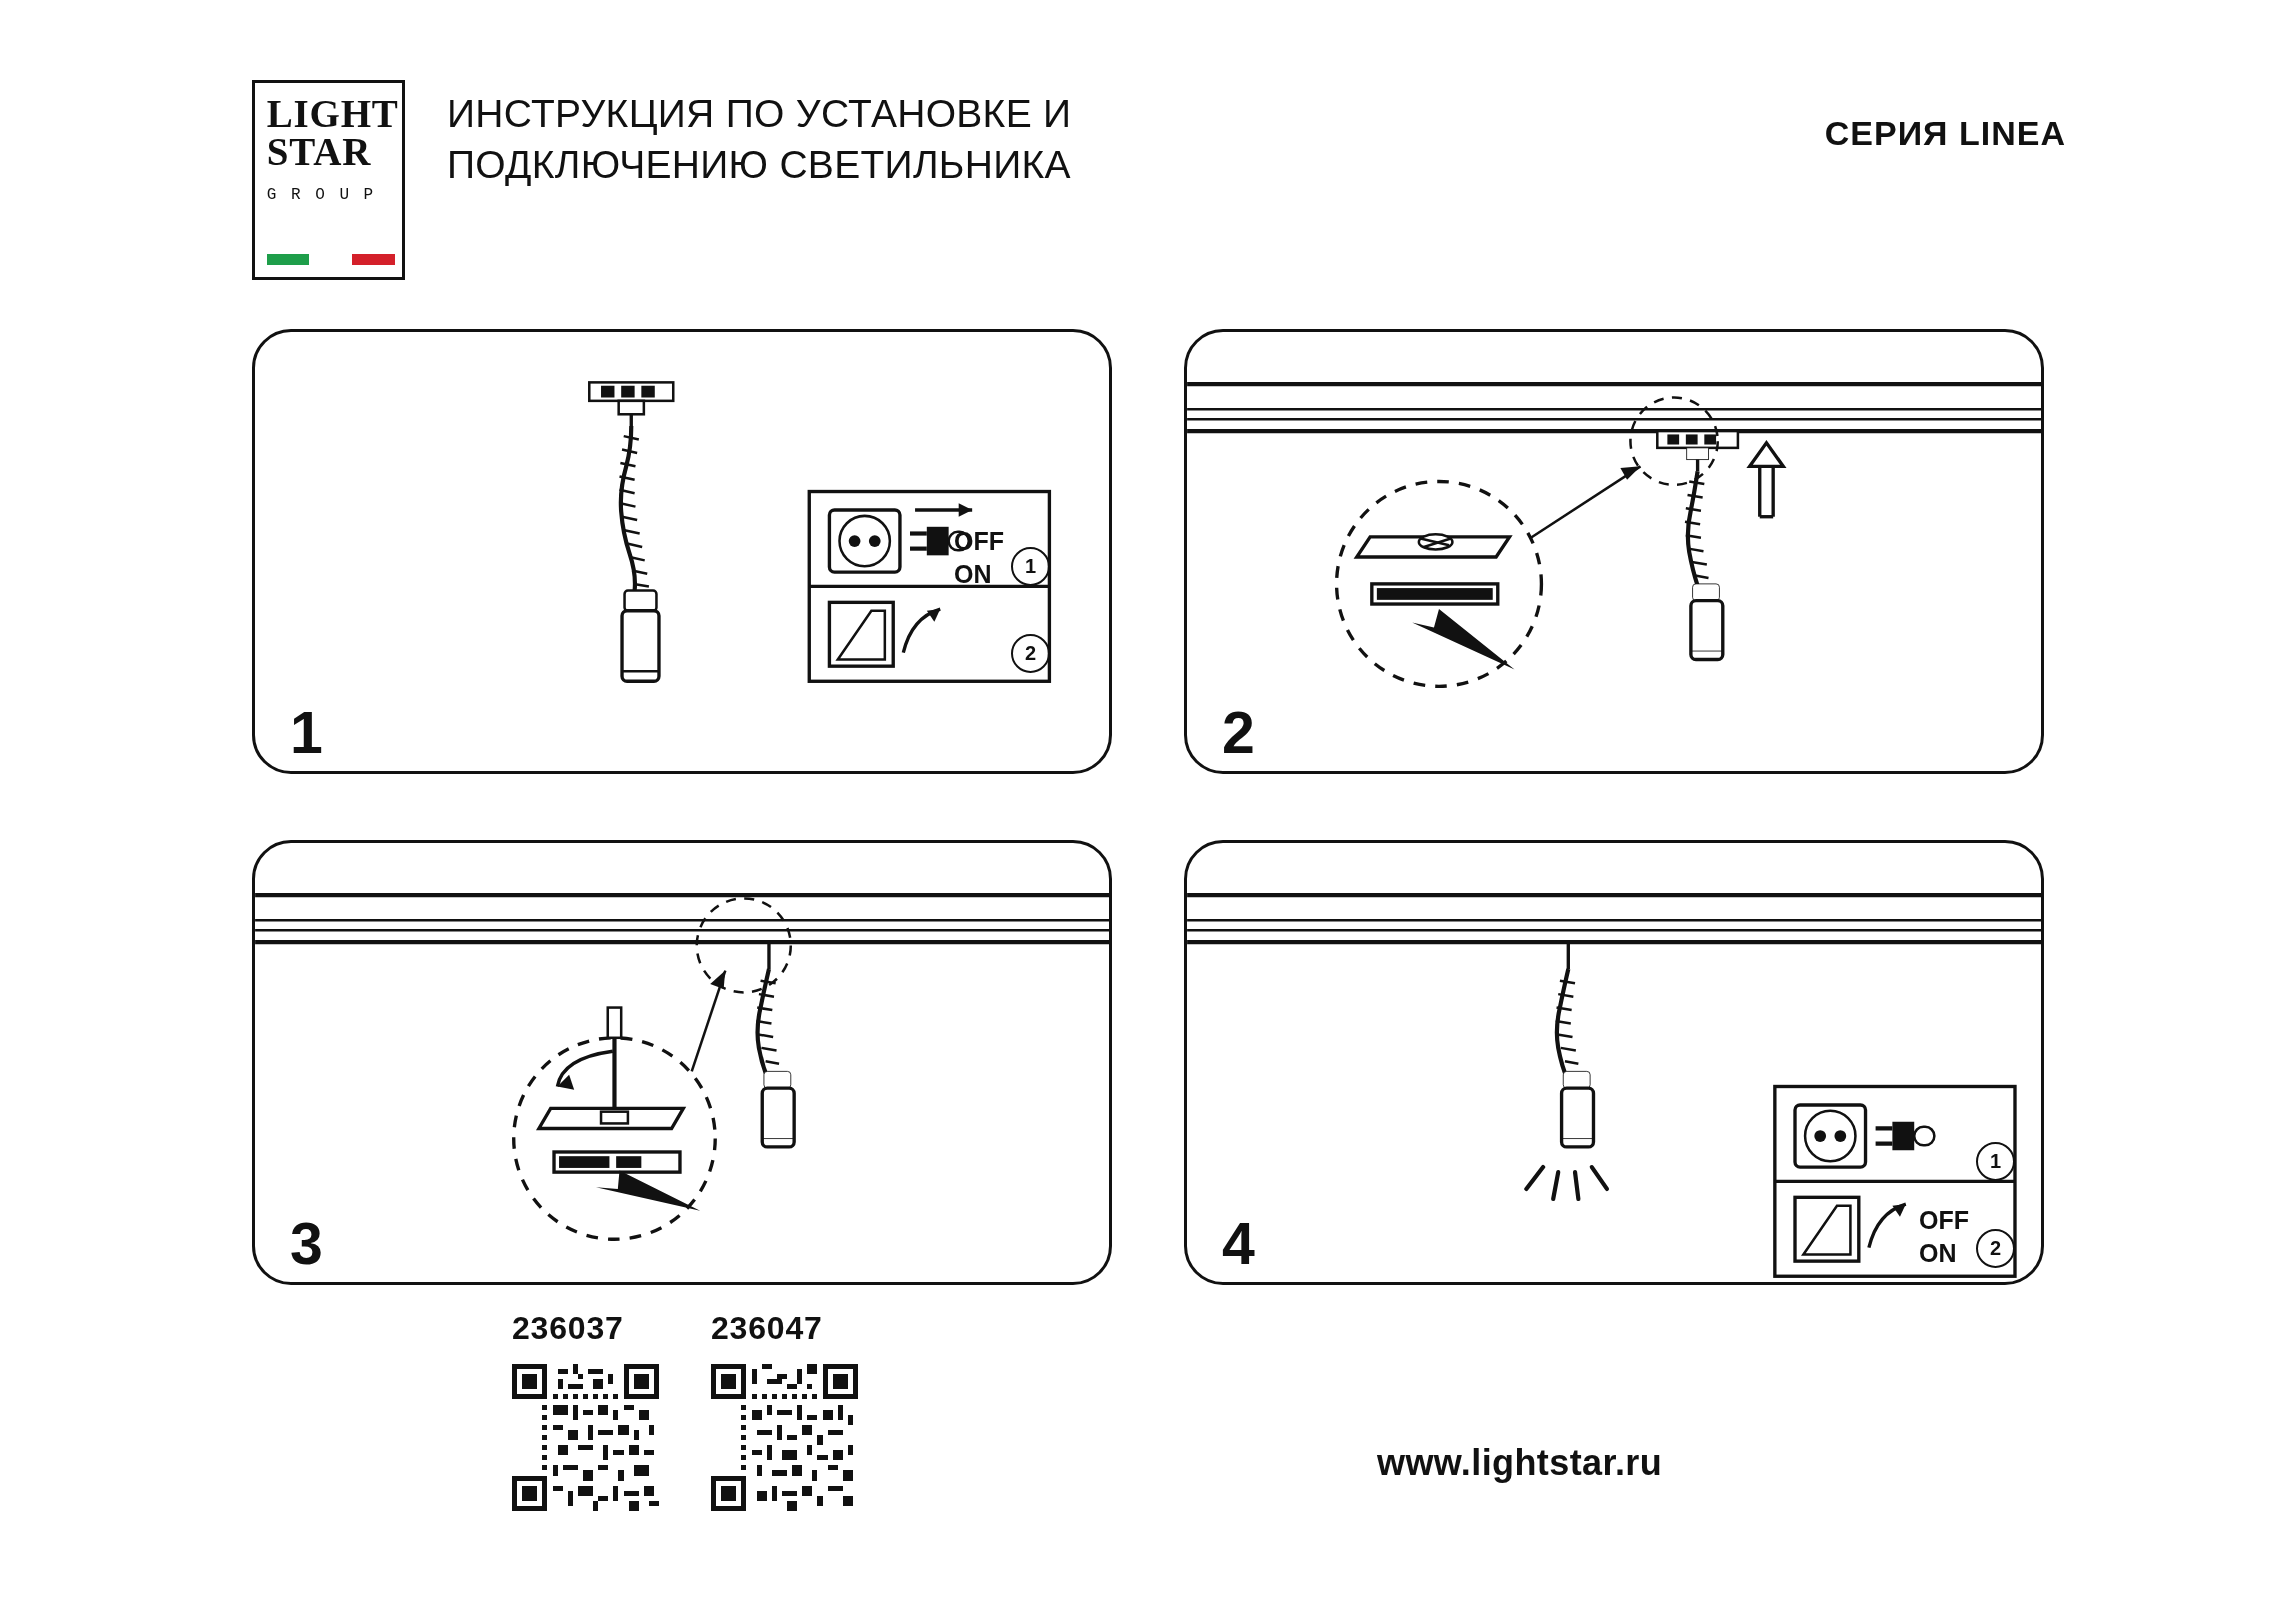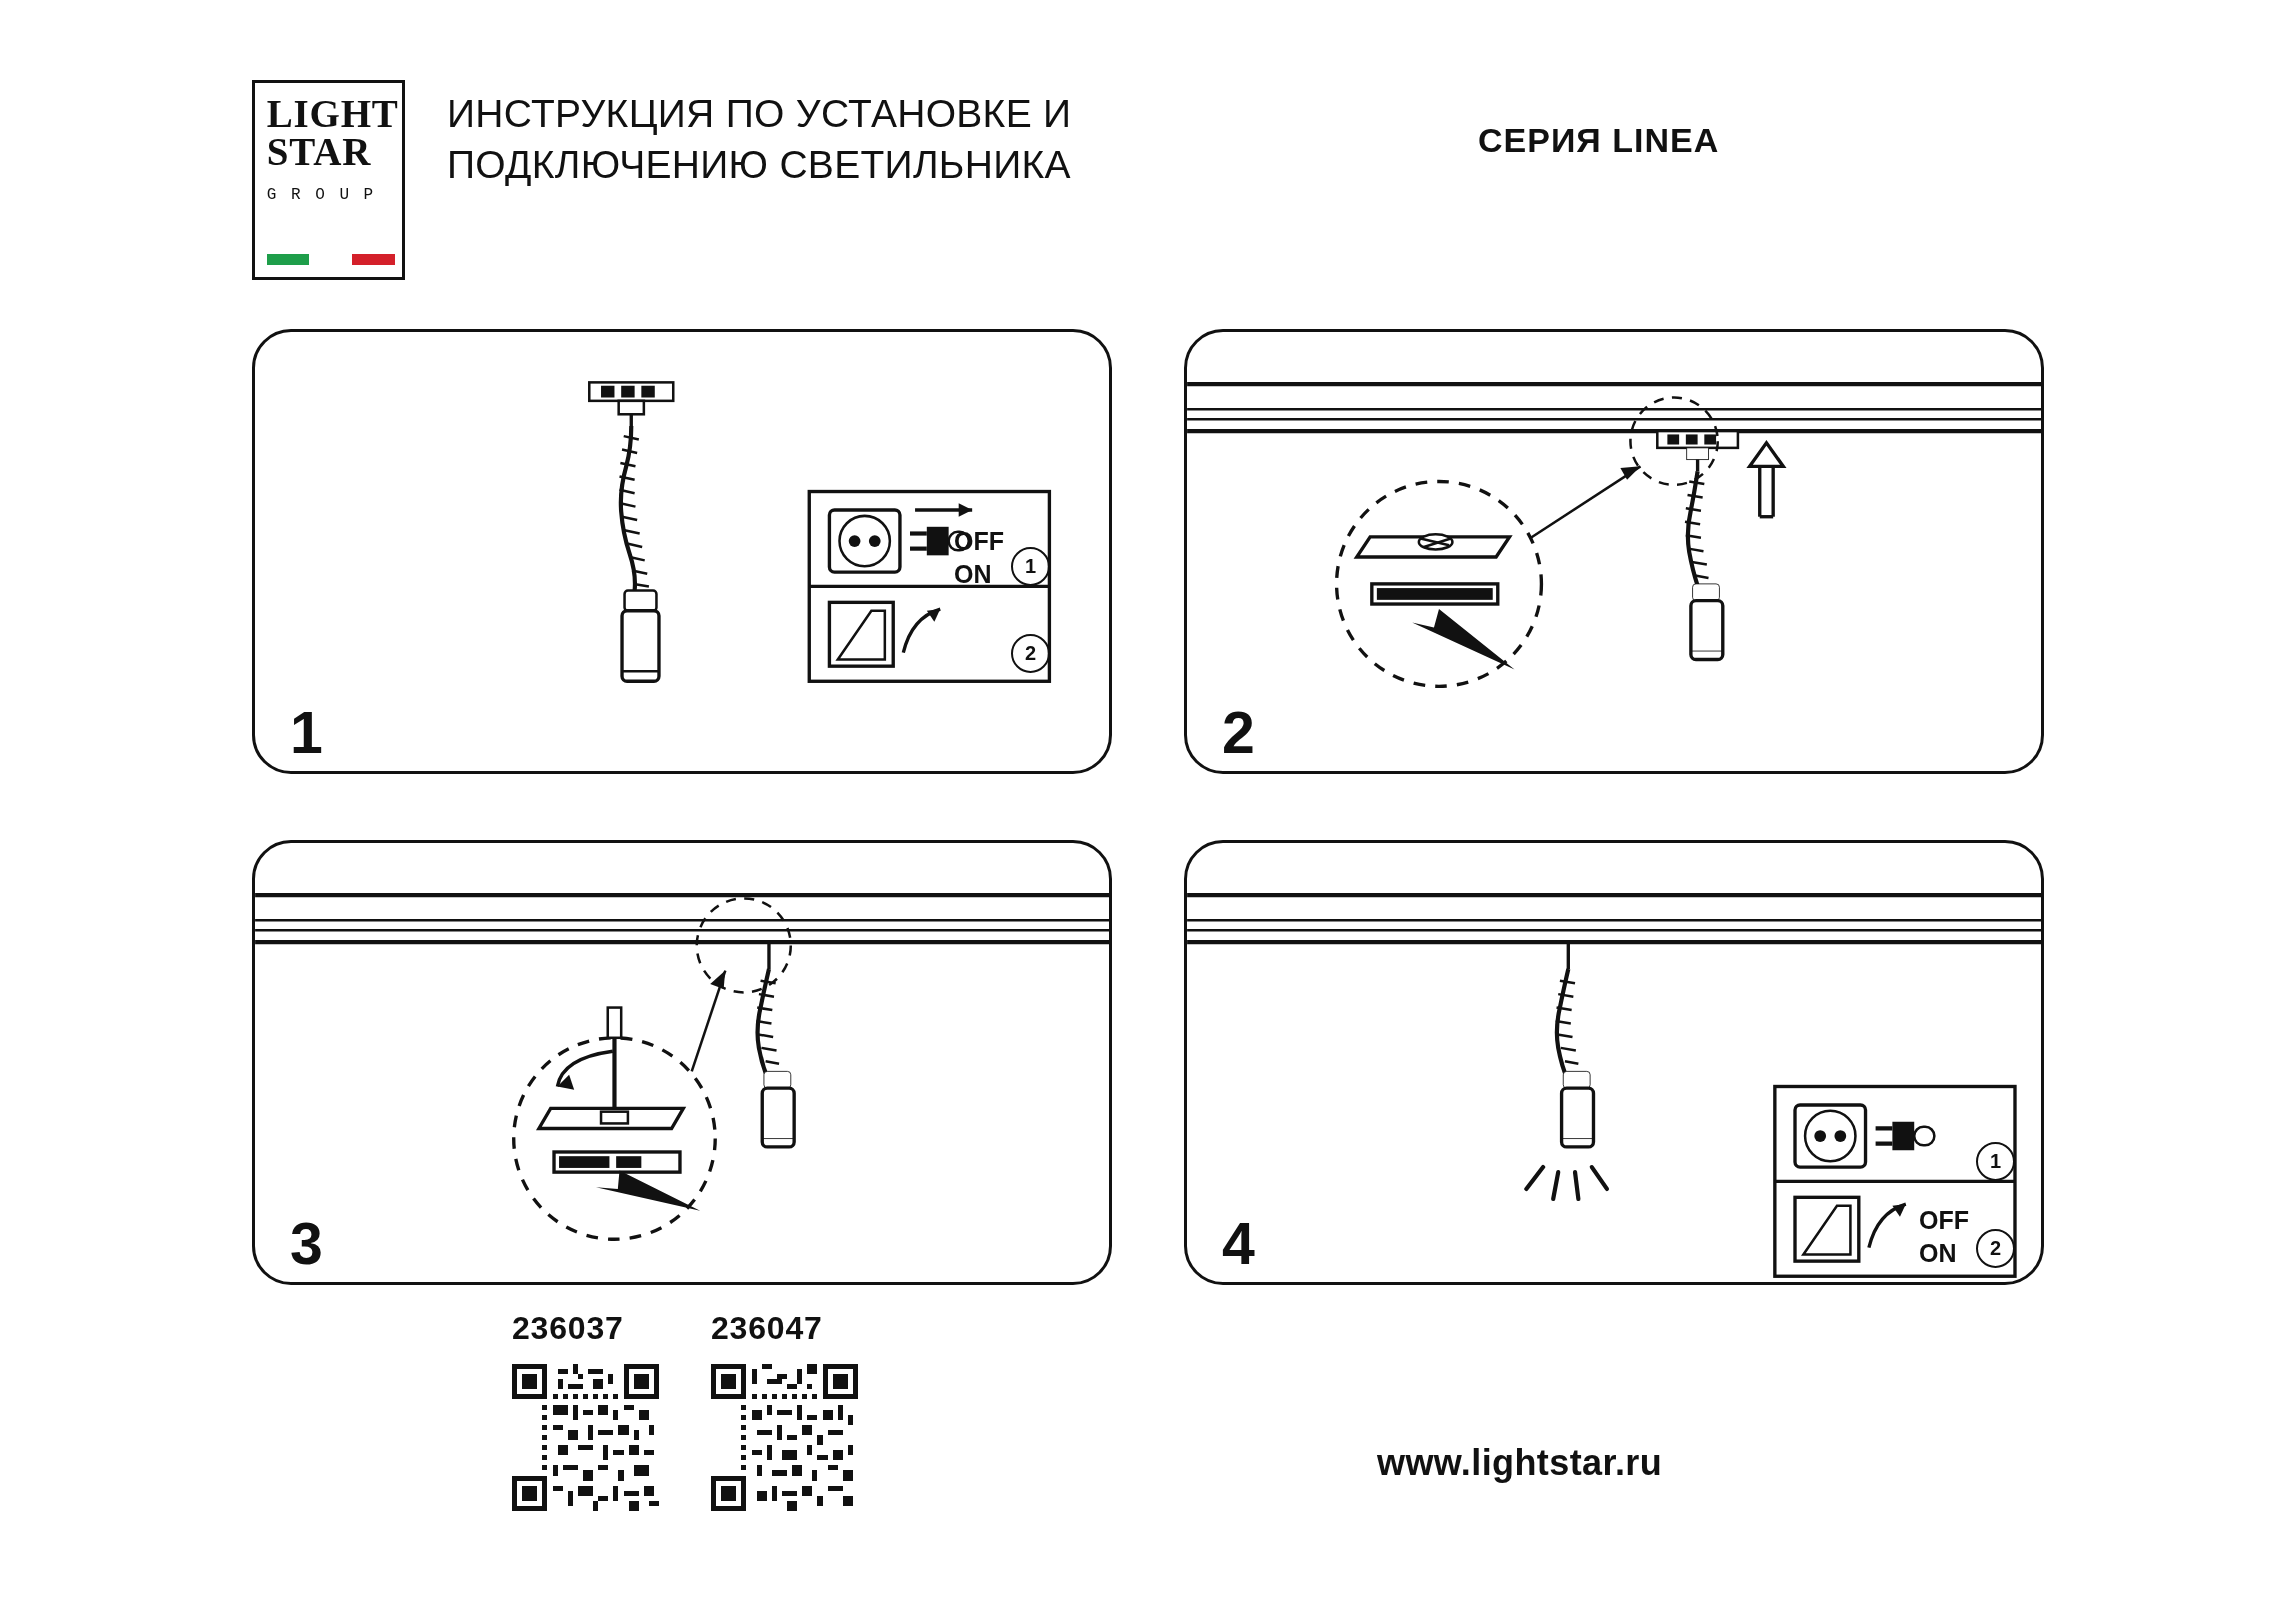--- a/index.html
+++ b/index.html
@@ -78,23 +78,23 @@
     top: 8px;
     width: 840px;
     font-size: 39px;
     font-weight: normal;
     line-height: 1.32;
     letter-spacing: 0.3px;
   }
   .series-block {
     position: absolute;
     left: 1226px;
-    top: 36px;
+    top: 29px;
     width: 588px;
-    text-align: left;
+    text-align: right;
   }
   .series-line {
     font-size: 34px;
     font-weight: bold;
     letter-spacing: 1px;
     line-height: 1.45;
   }
   .series-line .num { font-size: 39px; }
 
   

